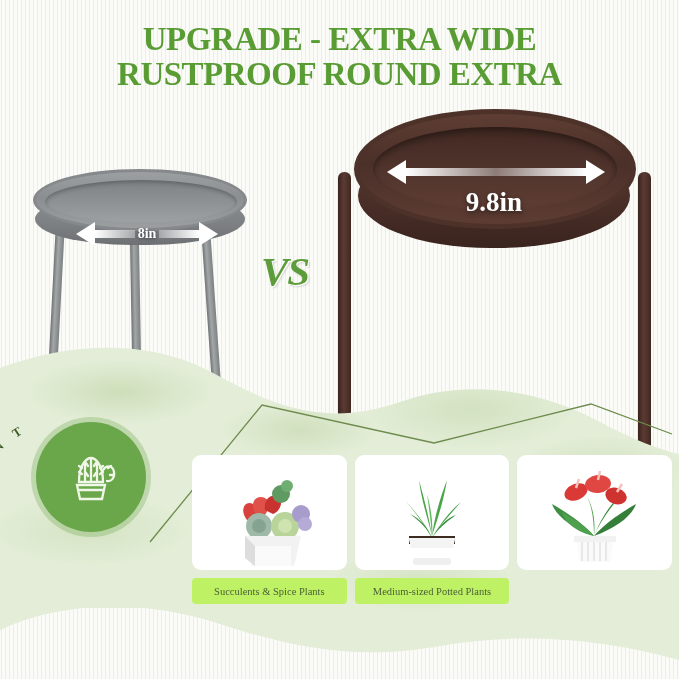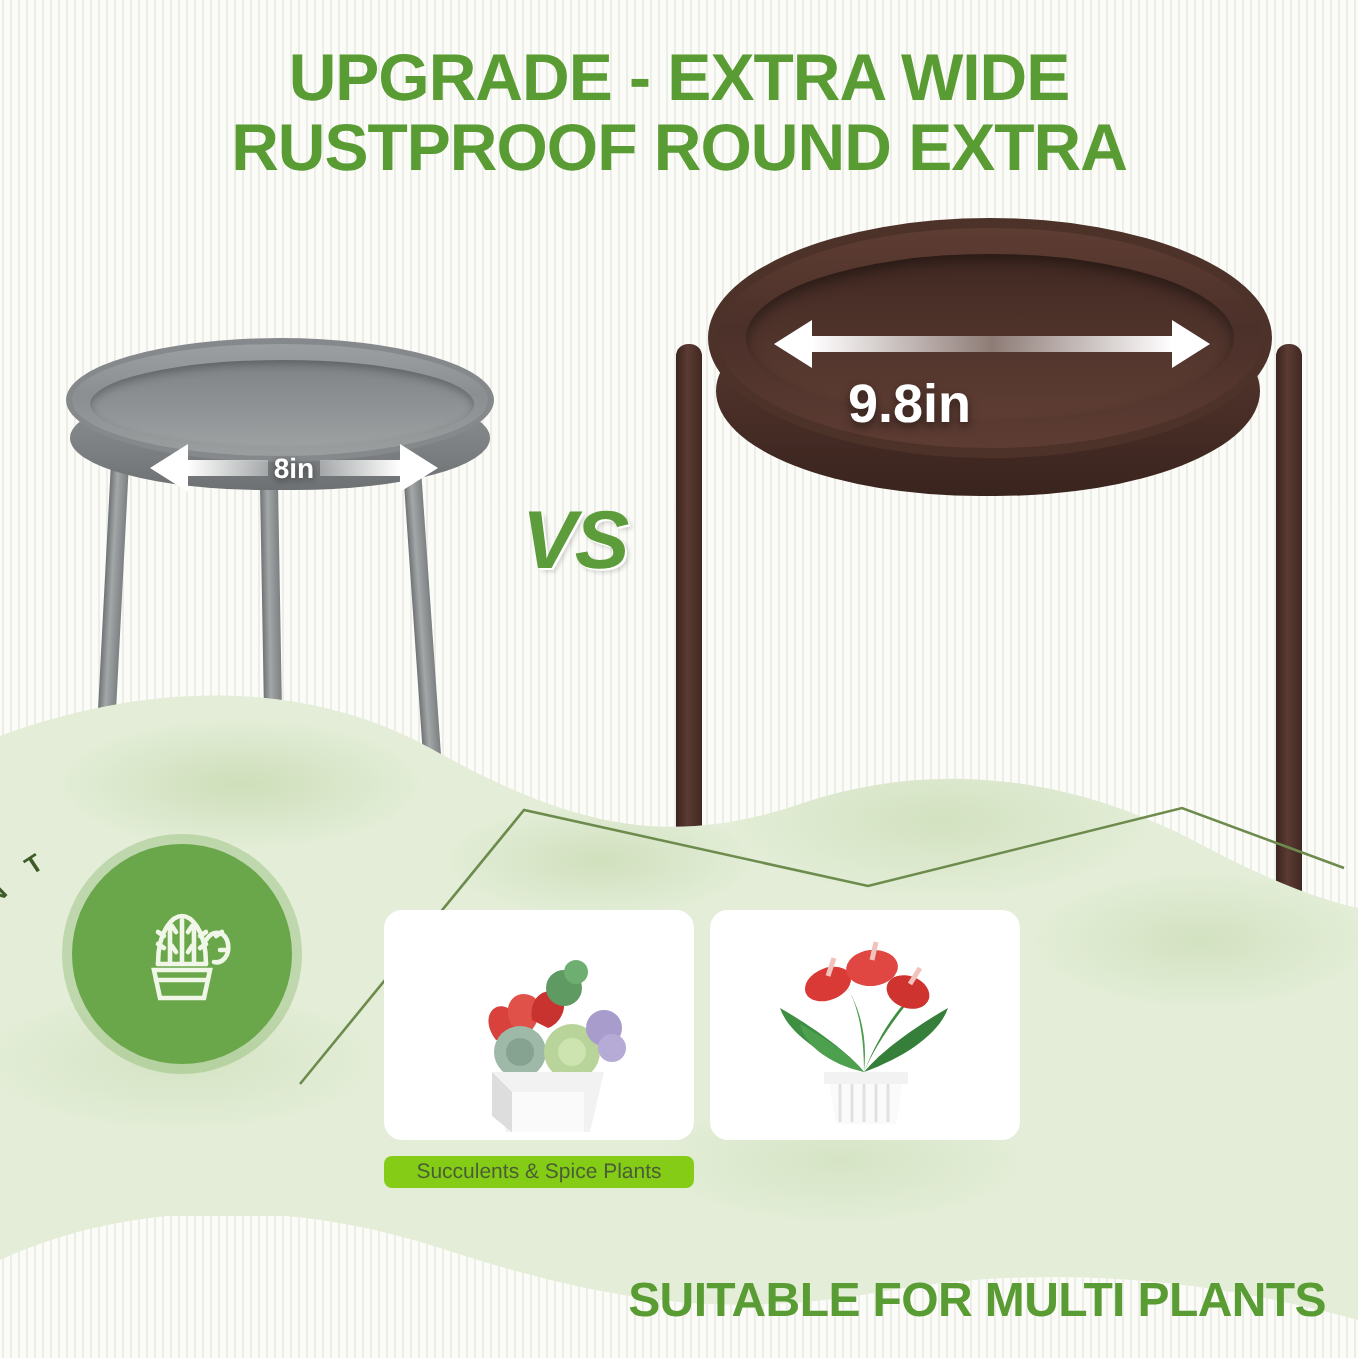--- a/index.html
+++ b/index.html
@@ -6,20 +6,21 @@
   html, body {
     width: 679px; height: 679px;
     font-family: "Liberation Sans", sans-serif;
     overflow: hidden;
   }
   #stage {
     position: relative;
     width: 679px; height: 679px;
     background: #fbfbf7;
     overflow: hidden;
+    font-family: Liberation Serif, serif;
   }
   
   .texture {
     position: absolute; inset: 0;
     background-image: repeating-linear-gradient(
       90deg,
       rgba(255,255,255,0) 0px,
       rgba(255,255,255,0) 1px,
       rgba(205,205,195,0.30) 1px,
       rgba(205,205,195,0.30) 2px,
@@ -129,21 +130,21 @@
     text-shadow: 0 1px 3px rgba(0,0,0,0.45);
     white-space: nowrap;
   }
   #dim-small { left: 52px; top: 127px; width: 190px; height: 24px; }
   #dim-small .dim-label { font-size: 14px; margin: 12px 3px; }
   #dim-small .bar { width: 40px; }
   #dim-big { left: 358px; top: 62px; width: 275px; height: 30px; }
   #dim-big .bar { width: 90px; }
   #dim-big-label {
     position: absolute; left: 424px; top: 92px; width: 140px;
-    text-align: left; font-size: 27px; font-weight: bold; color: #fff;
+    text-align: center; font-size: 27px; font-weight: bold; color: #fff;
     text-shadow: 0 2px 5px rgba(0,0,0,0.5);
   }
 
   
   .vs {
     position: absolute; left: 261px; top: 152px;
     font-size: 41px; font-weight: bold; font-style: italic;
     color: #5d9c3a;
     text-shadow: 1px 1px 0 #ffffff, 2px 2px 2px rgba(0,0,0,0.15);
     letter-spacing: -1px;
@@ -203,22 +204,22 @@
   
   .cards { position: absolute; left: 192px; top: 455px; width: 480px; }
   .card-row { display: flex; gap: 8px; }
   .card { width: 155px; }
   .card-img {
     height: 115px; background: #fff; border-radius: 9px;
     display: flex; align-items: flex-end; justify-content: center;
     overflow: hidden;
   }
   .card-label {
-    margin-top: 8px; height: 16px;
-    background: #84cc16; border-radius: 4px;
+    margin-top: 8px; height: 26px;
+    background: #bef264; border-radius: 4px;
     display: flex; align-items: center; justify-content: center;
     font-size: 10.5px; color: #4b5f36; white-space: nowrap;
   }
 
   
   .footer {
     position: absolute; right: 16px; bottom: 14px;
     font-size: 24px; font-weight: bold; color: #5a9c34;
     letter-spacing: -0.3px;
   }
@@ -333,20 +334,40 @@
               <circle cx="96" cy="66" r="7" fill="#b6abd6"></circle>
               <path d="M36,78 h56 l-7,30 h-42 z" fill="#f2f2f2"></path>
               <path d="M36,78 l10,10 v20 l-10,-8 z" fill="#dddddd"></path>
               <path d="M46,88 h36 v20 h-36 z" fill="#fafafa"></path>
             </g>
           </svg>
         </div>
         <div class="card-label">Succulents &amp; Spice Plants</div>
       </div>
 
+      <div class="card">
+        <div class="card-img">
+          <svg width="110" height="112" viewBox="0 0 110 112">
+            <g fill="#49a548">
+              <path d="M55,78 C50,58 44,40 42,22 C48,44 52,60 55,78 Z"></path>
+              <path d="M55,78 C58,56 64,38 70,22 C66,46 60,62 55,78 Z"></path>
+              <path d="M55,80 C46,64 36,52 28,42 C40,56 50,68 55,80 Z"></path>
+              <path d="M55,80 C64,64 74,52 84,44 C72,58 62,68 55,80 Z"></path>
+              <path d="M55,80 C50,68 42,60 33,56 C44,64 51,72 55,80 Z" fill="#3d9340"></path>
+              <path d="M55,80 C61,68 70,60 79,57 C68,65 60,72 55,80 Z" fill="#3d9340"></path>
+              <path d="M55,80 C54,64 52,50 50,36 C55,54 56,68 55,80 Z" fill="#5cb85a"></path>
+            </g>
+            <path d="M32,78 h46 v8 h-46 z" fill="#3d2b20"></path>
+            <path d="M32,80 h46 l-4,22 h-38 z" fill="#ffffff"></path>
+            <path d="M32,80 h46 l-2,10 h-42 z" fill="#f4f4f4"></path>
+            <rect x="36" y="100" width="38" height="7" rx="3" fill="#efefef"></rect>
+          </svg>
+        </div>
+        <div class="card-label">Medium-sized Potted Plants</div>
+      </div>
 
       <div class="card">
         <div class="card-img">
           <svg width="125" height="112" viewBox="0 0 125 112">
             <g>
               <path d="M62,78 C40,70 24,58 20,46 C34,54 52,66 62,78 Z" fill="#3f8f43"></path>
               <path d="M62,78 C84,70 100,58 104,46 C90,54 72,66 62,78 Z" fill="#357f3a"></path>
               <path d="M62,78 C44,74 32,64 30,54 C44,62 56,70 62,78 Z" fill="#4da04e"></path>
               <path d="M62,78 C62,56 58,40 50,30 C60,44 64,60 62,78 Z" fill="#4aa04c"></path>
               <path d="M62,78 C70,58 80,44 90,36 C78,50 68,64 62,78 Z" fill="#3f8f43"></path>
@@ -360,14 +381,13 @@
                 <path d="M50,84 v19 M56,84 v19 M62,84 v19 M68,84 v19 M74,84 v19"></path>
               </g>
             </g>
           </svg>
         </div>
       </div>
 
     </div>
   </div>
 
-  <div class="footer">SUITABLE FOR MULTI PLANTS</div>
 </div>
 
 </body></html>

